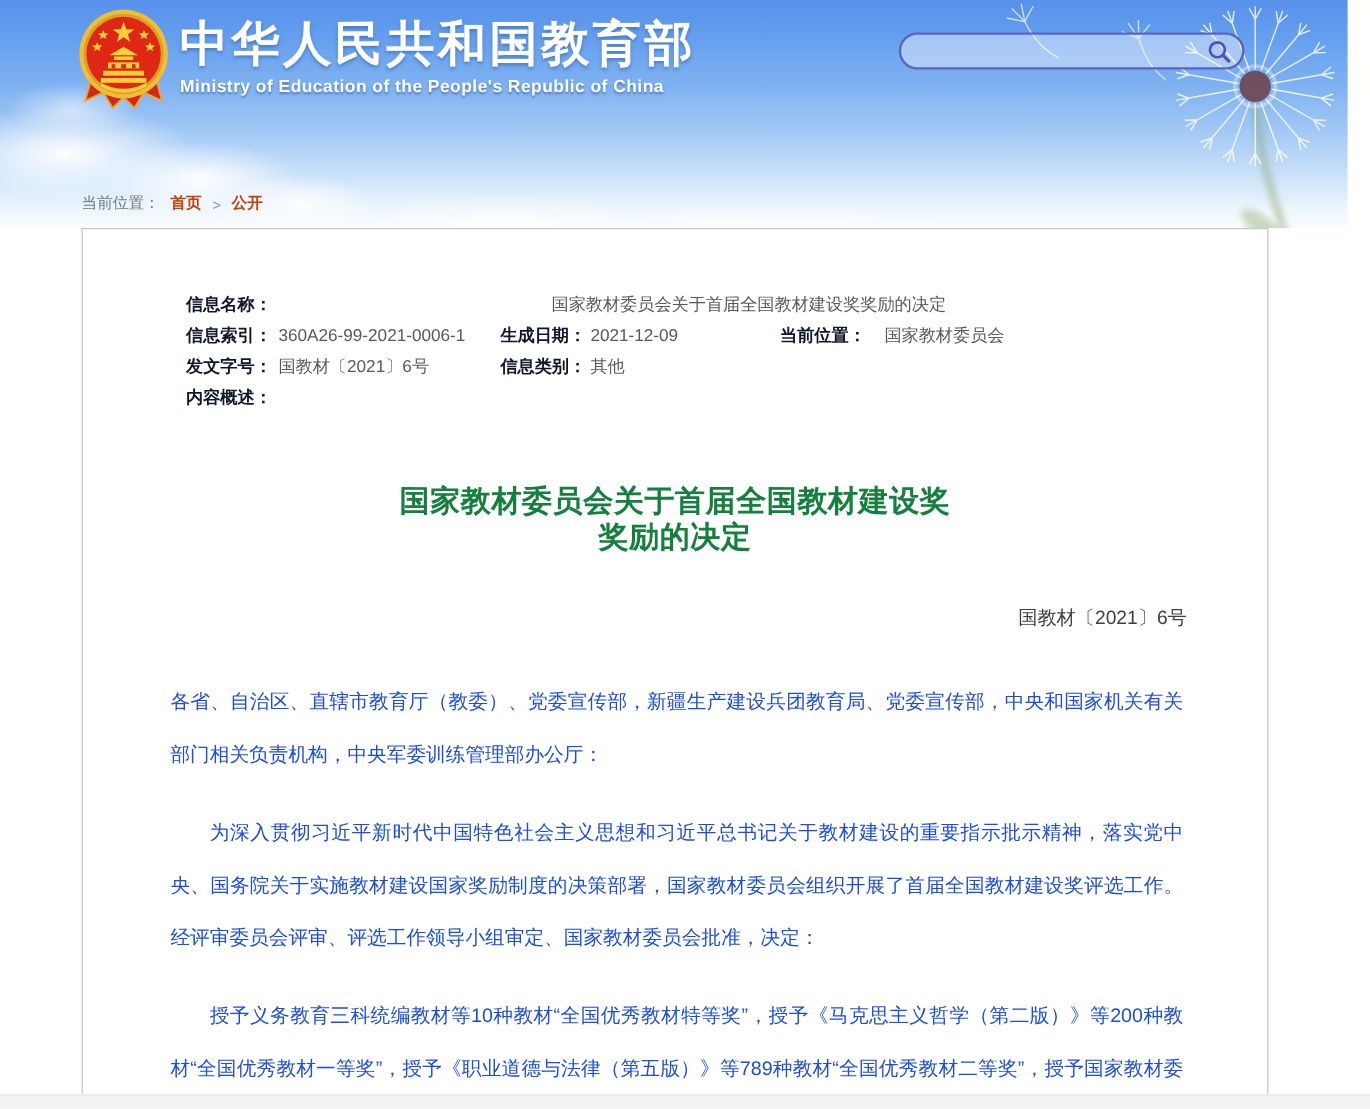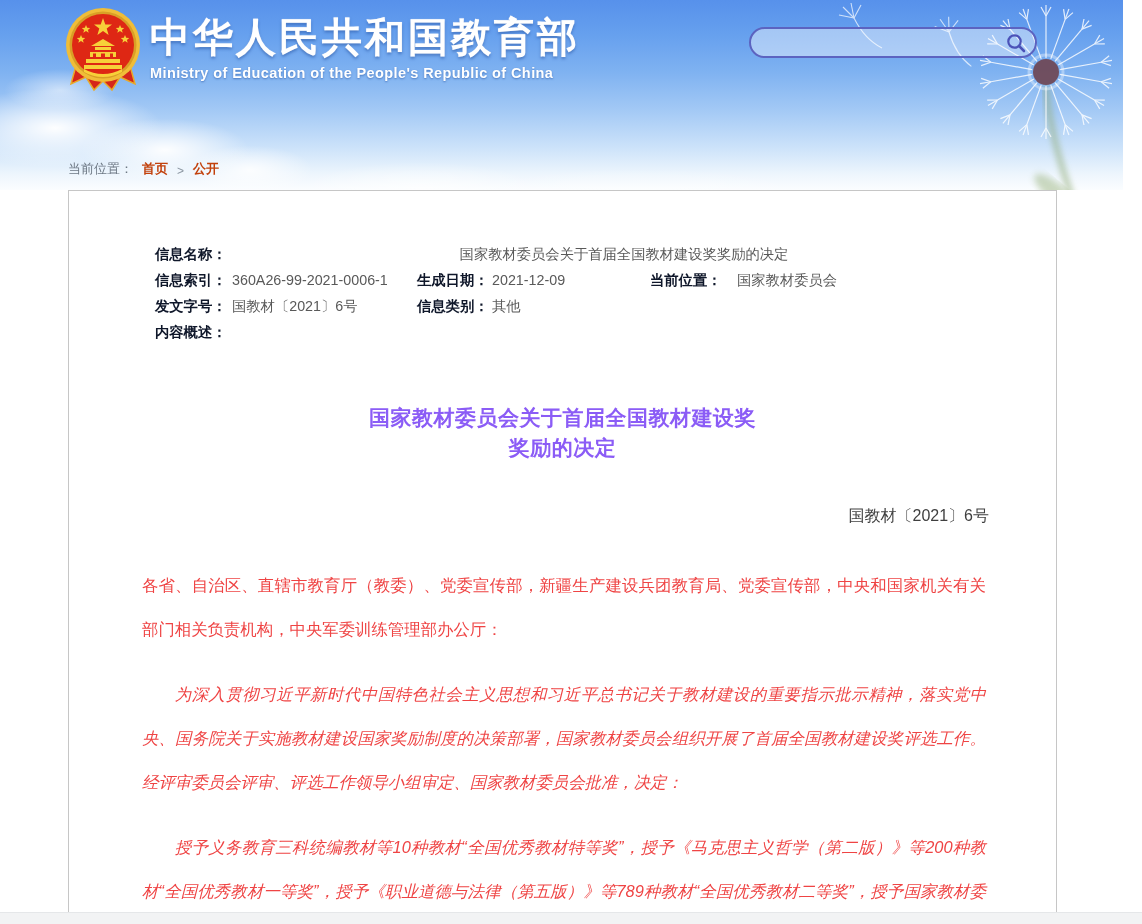--- a/index.html
+++ b/index.html
@@ -67,34 +67,34 @@
     row-gap:4px;
     font-size:14.3px; line-height:22px;
   }
   .meta .lbl { font-weight:bold; color:#0f172a; white-space:nowrap; }
   .meta .val { color:#595959; white-space:nowrap; }
   .span-rest { grid-column:2 / -1;text-align:center; }
   .span-3 { grid-column:4 / -1; }
 
   .doc-title {
     margin-top:60px; text-align:center; white-space:pre-line;
-    font-size:21px; font-weight:bold; color:#8b5cf6;
+    font-size:25px; font-weight:bold; color:#15803d;
     line-height:30px; letter-spacing:.5px;
   }
   .doc-number {
     margin-top:42px; text-align:right; padding-right:67px;
     font-size:16px; color:#3f3f3f; line-height:22px;
   }
   .article { margin-top:36px; }
   .article p {
     margin:0 70px 21px 73px;
-    font-size:16.4px; color:#ef4444; line-height:44px;
+    font-size:16.4px; color:#1d4ed8; line-height:44px;
     text-align:justify;
   }
-  .article p.indent { text-indent:2em;font-style:italic; }
+  .article p.indent { text-indent:2em; }
 
   .footer-strip {
     position:absolute; left:0; top:912px; width:1142px; height:12px;
     background:#f2f3f4; border-top:1px solid #e5e7e9;
   }
 </style>
 </head>
 <body>
 
 <div class="page">

